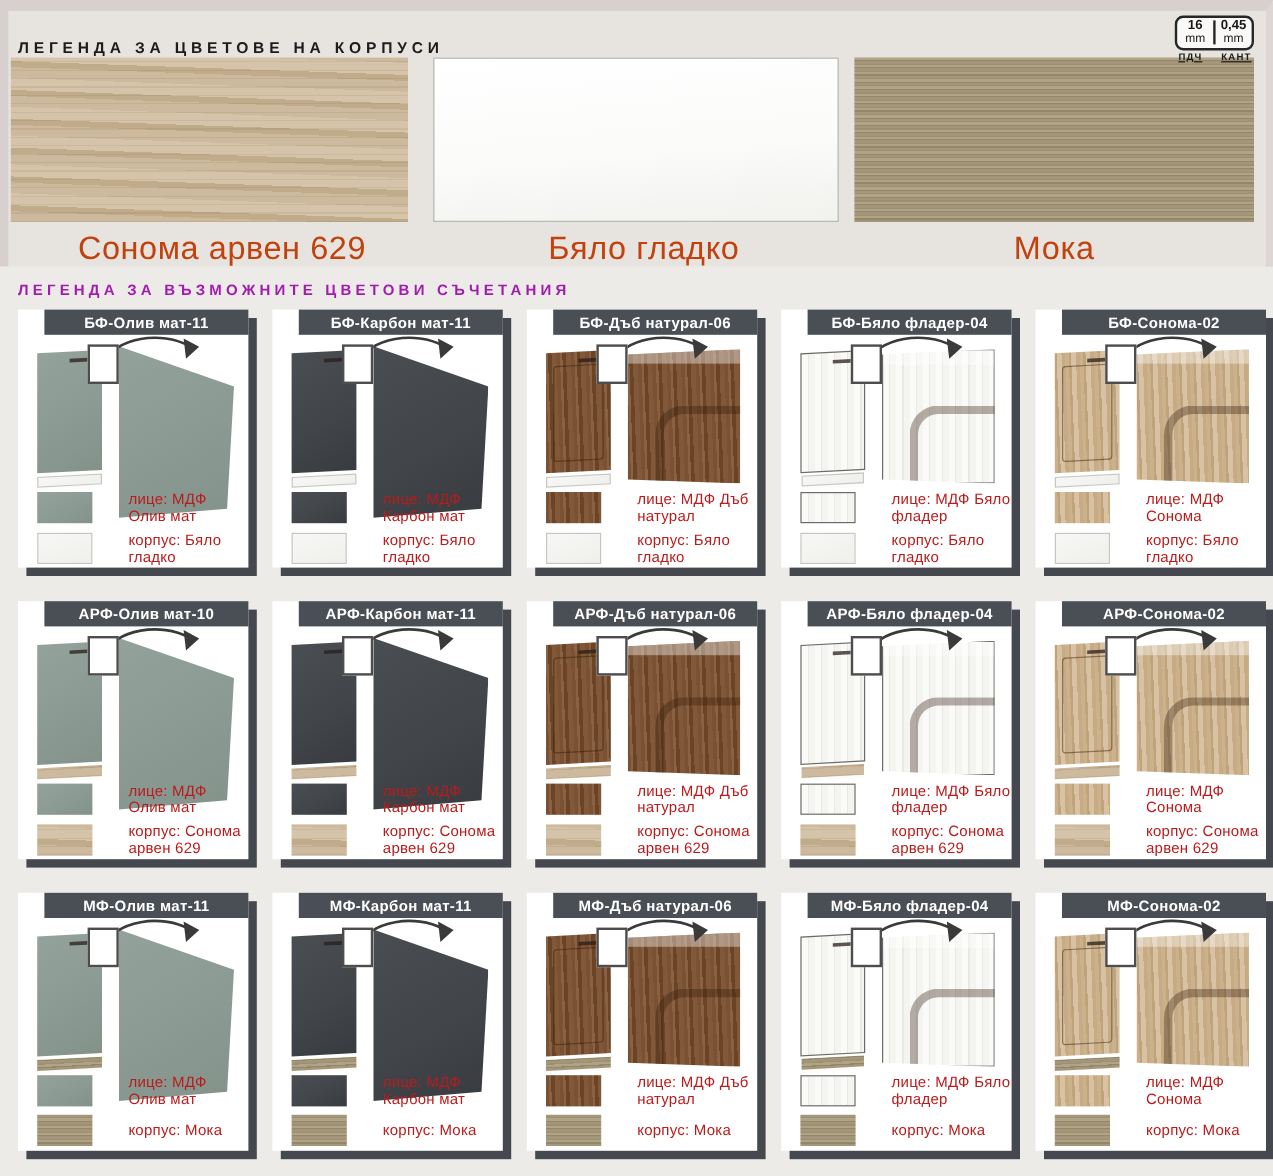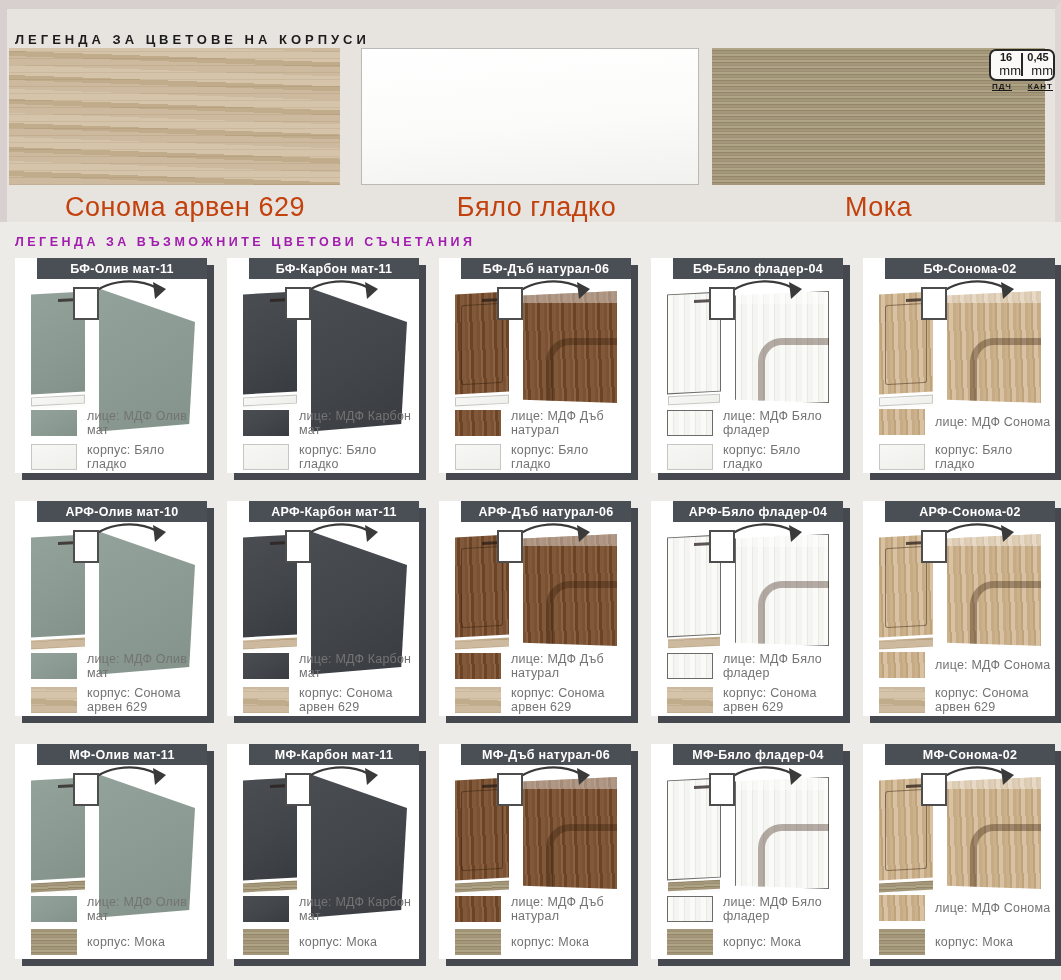--- a/index.html
+++ b/index.html
@@ -14,26 +14,26 @@
   .swatch-row { position:absolute; left:2px; top:39px; display:flex; }
   .big-swatch-wrap { display:flex; flex-direction:column; align-items:center; }
   .big-swatch { height:137px; }
   .sw1 { width:331px; margin-right:21px; }
   .sw2 { width:338px; margin-right:13px; border:1px solid #b9b9b6;
     background:linear-gradient(175deg,#ffffff 0%,#fbfbfa 55%,#f1f1ee 100%); }
   .sw3 { width:333px; }
   .big-swatch-label { margin-top:7px; font-size:27px; color:#c2410c; letter-spacing:0.5px; }
 
   
-  .edge-info { position:absolute; right:0; top:4px; width:66px; text-align:center;margin-top:36px; }
+  .edge-info { position:absolute; right:10px; top:4px; width:66px; text-align:center; }
   .edge-box { display:flex; border:2px solid #262626; border-radius:7px; background:#fbf9f8;
     padding:1px 0 2px 0; }
   .edge-cell { flex:1; display:flex; flex-direction:column; line-height:1.05; }
   .edge-val { font-size:11px; font-weight:bold; color:#1a1a1a; }
-  .edge-unit { font-size:13px; color:#1a1a1a;text-align:right; }
+  .edge-unit { font-size:10px; color:#1a1a1a; }
   .edge-divider { width:2px; background:#262626; margin:1px 0; }
   .edge-labels { display:flex; justify-content:space-between; padding:1px 2px 0 3px; }
   .edge-labels span { font-size:8px; font-weight:bold; color:#1a1a1a; letter-spacing:1px;text-decoration:underline; }
 
   
   .tx-sonoma-arven { background:
     repeating-linear-gradient(0deg, rgba(120,95,60,.12) 0 1px, rgba(0,0,0,0) 1px 7px),
     repeating-linear-gradient(2deg, #cdb99d 0 9px, #c0ab8a 9px 14px, #d6c4aa 14px 24px); }
   .tx-moka { background:
     repeating-linear-gradient(0deg, #a3967a 0 2px, #948768 2px 3px, #b0a487 3px 5px, #9c8f72 5px 6px); }
@@ -83,21 +83,21 @@
     border-top-left-radius:24px; }
   .magnifier { position:absolute; left:58px; top:8px; width:26px; height:33px;
     background:#fff; border:2px solid #4d4d4d; }
   .zoom-arrow { position:absolute; left:64px; top:-5px; width:96px; height:34px; }
 
   
   .legend-row { position:absolute; left:16px; display:flex; align-items:center; }
   .legend-row.face-row { top:130px; }
   .legend-row.corpus-row { top:164px; }
   .legend-swatch { width:46px; height:26px; flex:0 0 auto; }
-  .legend-label { margin-left:10px; font-size:12.5px; color:#737373; letter-spacing:0.2px; }
+  .legend-label { margin-left:30px; font-size:12.5px; color:#b91c1c; letter-spacing:0.2px; }
 </style>
 </head>
 <body>
 
 <div class="top-band">
   <div class="band-title">ЛЕГЕНДА ЗА ЦВЕТОВЕ НА КОРПУСИ</div>
 
   <div class="swatch-row">
     <div class="big-swatch-wrap">
       <div class="big-swatch sw1 tx-sonoma-arven"></div>

